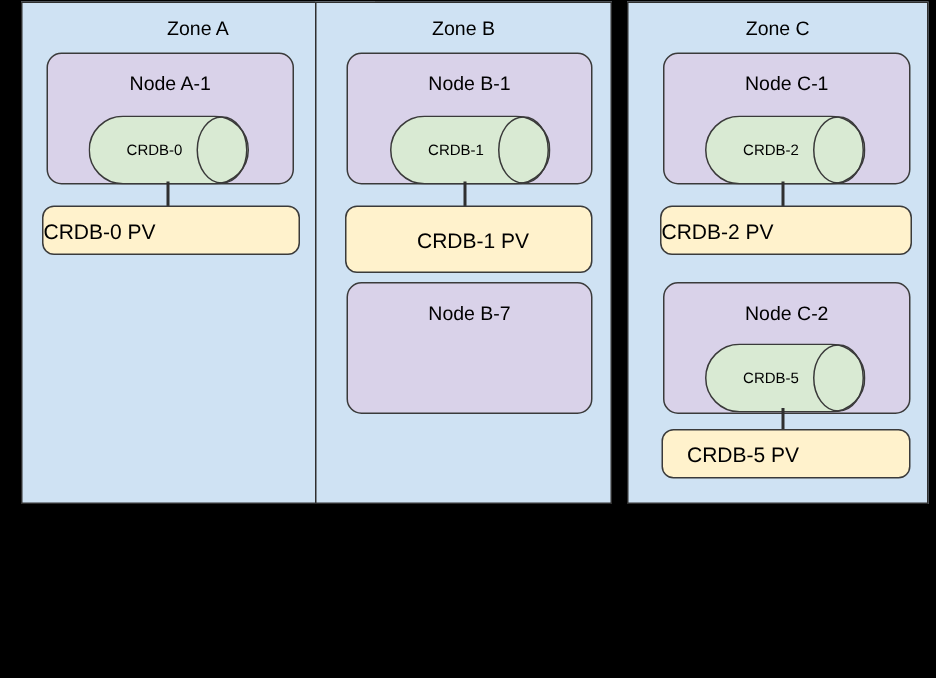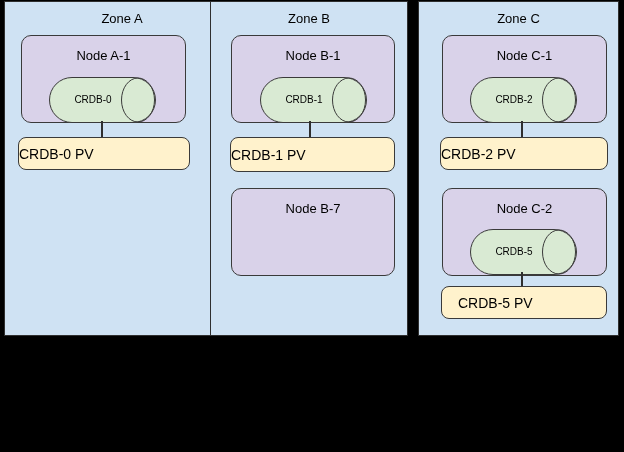--- a/index.html
+++ b/index.html
@@ -62,21 +62,21 @@
     position: absolute;
     background: #FFF2CC;
     border: 1px solid #3a3a3a;
     border-radius: 8px;
     box-sizing: border-box;
     display: flex;
     align-items: center;
     font-size: 14px;
   }
   
-  .zone-a { left: 4px;   width: 236px; }
+  .zone-a { left: 14px;   width: 236px; }
   .zone-b { left: 210px; width: 198px; }
   .zone-c { left: 418px; width: 201px; }
 </style>
 </head>
 <body>
 
 <div class="stage">
 
   <section class="zone zone-a">
     <div class="zone-title">Zone A</div>
@@ -104,21 +104,21 @@
       <div class="node-title">Node B-1</div>
       <svg class="cyl" style="left:28px; top:41px;" width="107" height="46" viewBox="0 0 107 46">
         <rect x="0.5" y="0.5" width="106" height="45" rx="22.5" ry="22.5" fill="#D9EAD3" stroke="#3a3a3a"></rect>
         <ellipse cx="89" cy="23" rx="16.5" ry="22" fill="none" stroke="#3a3a3a"></ellipse>
         <text x="44" y="26" text-anchor="middle">CRDB-1</text>
       </svg>
     </div>
 
     <div class="connector" style="left:98px; top:119px; height:18px;"></div>
 
-    <div class="pv" style="left:19px; top:135px; width:165px; height:35px;">
+    <div class="pv" style="left:19px; top:135px; width:165px; height:45px;padding-left:47px;">
       <span>CRDB-1 PV</span>
     </div>
 
     <div class="node" style="left:20px; top:186px; width:164px; height:88px;">
       <div class="node-title">Node B-7</div>
     </div>
   </section>
 
   <section class="zone zone-c">
     <div class="zone-title">Zone C</div>

